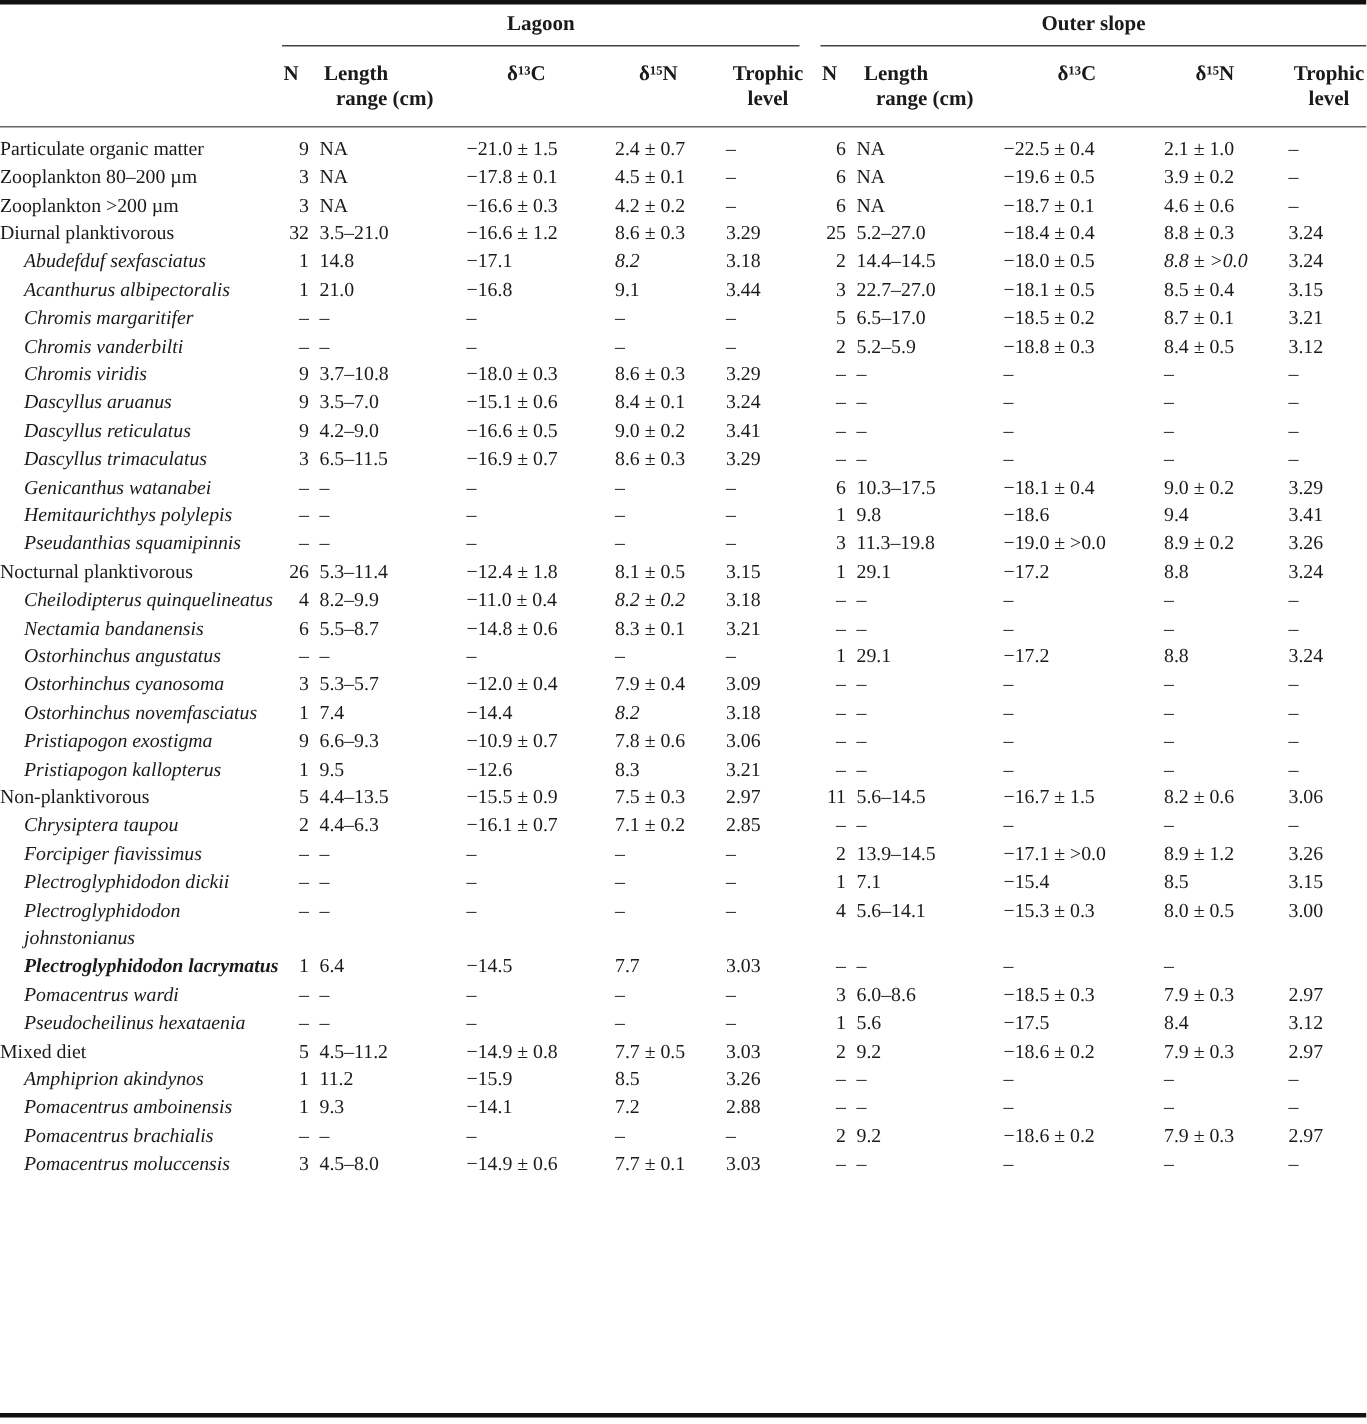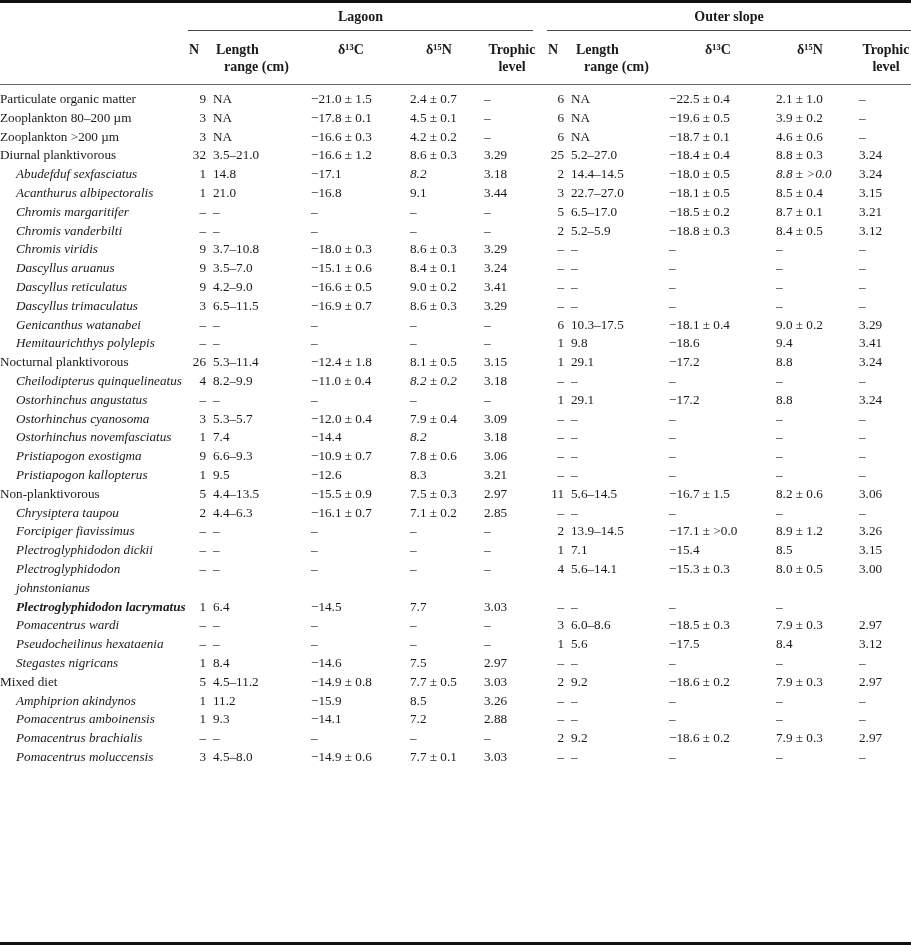--- a/index.html
+++ b/index.html
@@ -246,39 +246,65 @@
           <td>–</td>
           <td>–</td>
           <td>–</td>
           <td class="n" style="padding-right: 7px;">1</td>
           <td>9.8</td>
           <td>−18.6</td>
           <td>9.4</td>
           <td>3.41</td>
         </tr>
         <tr>
+          <td class="name sp" style="white-space: normal;">Pseudanthias squamipinnis</td>
+          <td class="n" style="padding-right: 7px;">–</td>
+          <td>–</td>
+          <td>–</td>
+          <td>–</td>
+          <td>–</td>
+          <td class="n" style="padding-right: 7px;">3</td>
+          <td>11.3–19.8</td>
+          <td>−19.0 ± &gt;0.0</td>
+          <td>8.9 ± 0.2</td>
+          <td>3.26</td>
+        </tr>
+        <tr>
           <td class="name">Nocturnal planktivorous</td>
           <td class="n" style="padding-right: 7px;">26</td>
           <td>5.3–11.4</td>
           <td>−12.4 ± 1.8</td>
           <td>8.1 ± 0.5</td>
           <td>3.15</td>
           <td class="n" style="padding-right: 7px;">1</td>
           <td>29.1</td>
           <td>−17.2</td>
           <td>8.8</td>
           <td>3.24</td>
         </tr>
         <tr>
           <td class="name sp" style="white-space: normal;">Cheilodipterus quinquelineatus</td>
           <td class="n" style="padding-right: 7px;">4</td>
           <td>8.2–9.9</td>
           <td>−11.0 ± 0.4</td>
           <td class="it">8.2 ± 0.2</td>
           <td>3.18</td>
+          <td class="n" style="padding-right: 7px;">–</td>
+          <td>–</td>
+          <td>–</td>
+          <td>–</td>
+          <td>–</td>
+        </tr>
+        <tr>
+          <td class="name sp">Nectamia bandanensis</td>
+          <td class="n" style="padding-right: 7px;">6</td>
+          <td>5.5–8.7</td>
+          <td>−14.8 ± 0.6</td>
+          <td>8.3 ± 0.1</td>
+          <td>3.21</td>
           <td class="n" style="padding-right: 7px;">–</td>
           <td>–</td>
           <td>–</td>
           <td>–</td>
           <td>–</td>
         </tr>
         <tr>
           <td class="name sp">Ostorhinchus angustatus</td>
           <td class="n" style="padding-right: 7px;">–</td>
           <td>–</td>
@@ -441,33 +467,20 @@
           <td>–</td>
           <td>–</td>
           <td>–</td>
           <td class="n" style="padding-right: 7px;">1</td>
           <td>5.6</td>
           <td>−17.5</td>
           <td>8.4</td>
           <td>3.12</td>
         </tr>
         <tr>
-          <td class="name sp">Stegastes nigricans</td>
-          <td class="n" style="padding-right: 7px;">1</td>
-          <td>8.4</td>
-          <td>−14.6</td>
-          <td>7.5</td>
-          <td>2.97</td>
-          <td class="n" style="padding-right: 7px;">–</td>
-          <td>–</td>
-          <td>–</td>
-          <td>–</td>
-          <td>–</td>
-        </tr>
-        <tr>
           <td class="name">Mixed diet</td>
           <td class="n" style="padding-right: 7px;">5</td>
           <td>4.5–11.2</td>
           <td>−14.9 ± 0.8</td>
           <td>7.7 ± 0.5</td>
           <td>3.03</td>
           <td class="n" style="padding-right: 7px;">2</td>
           <td>9.2</td>
           <td>−18.6 ± 0.2</td>
           <td>7.9 ± 0.3</td>

